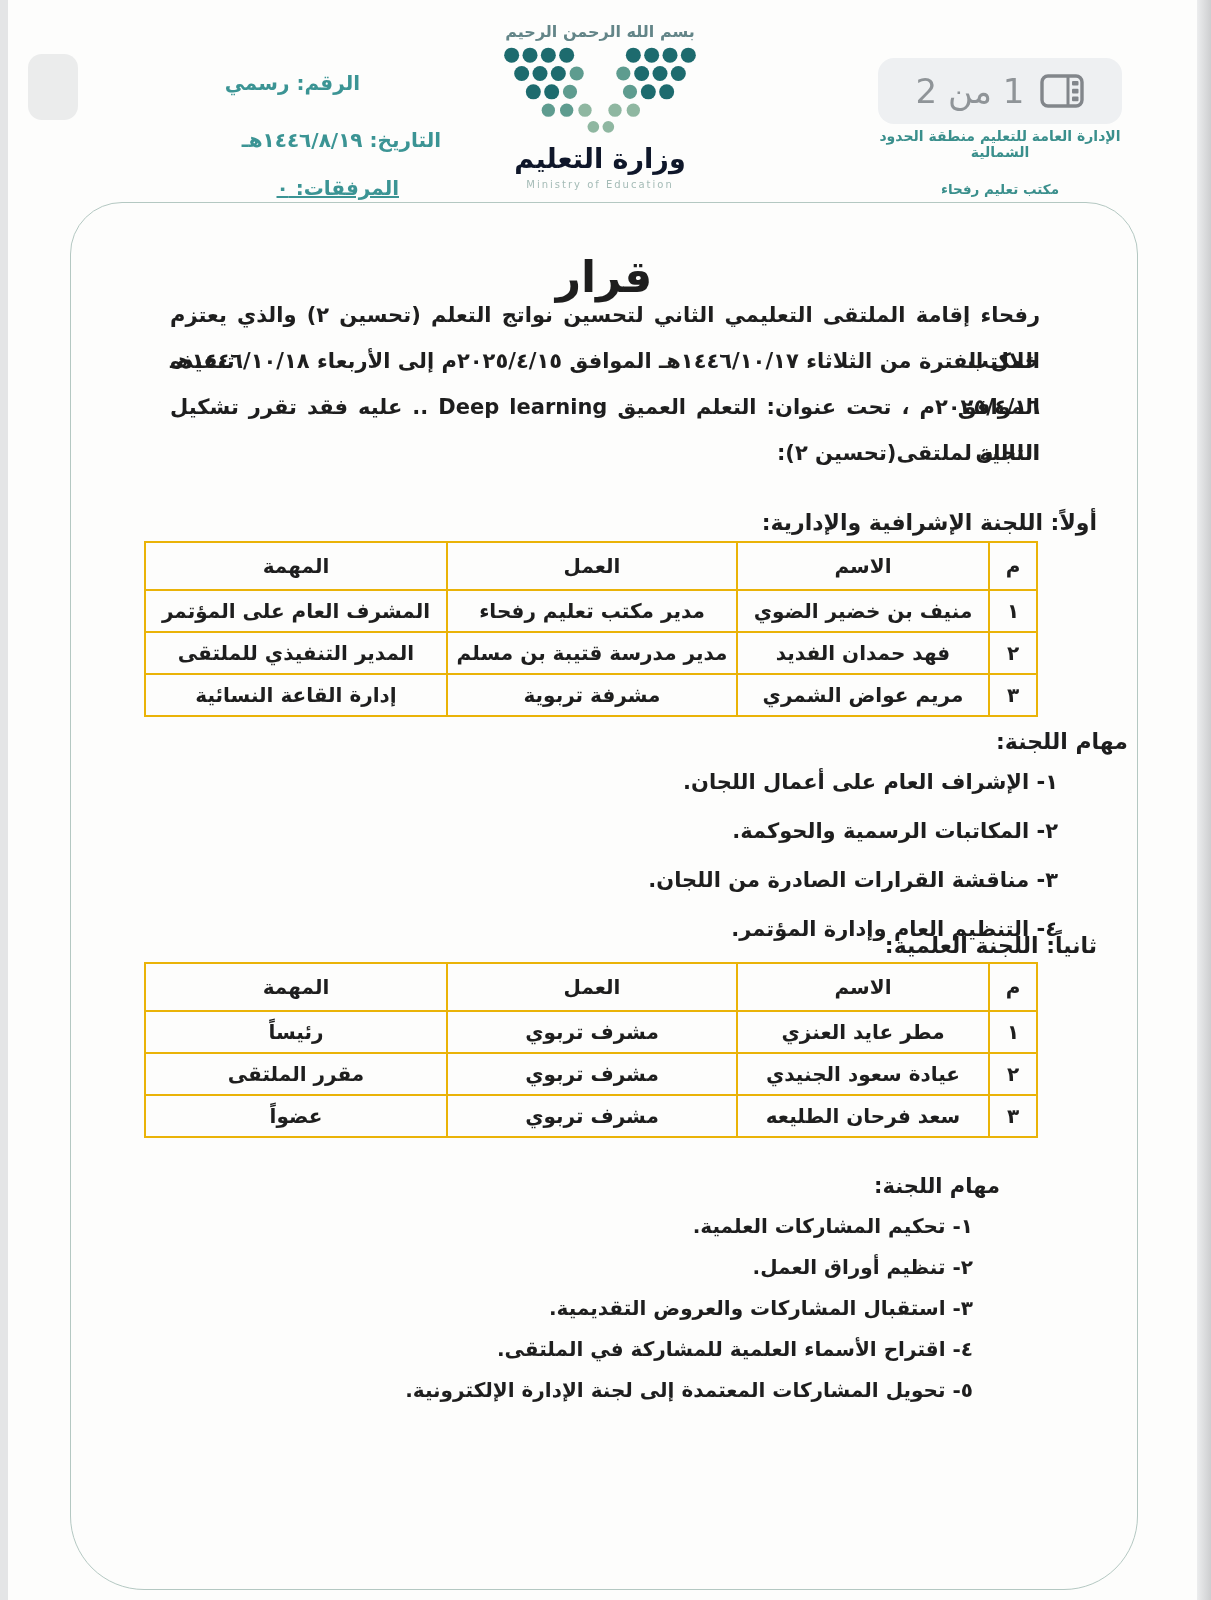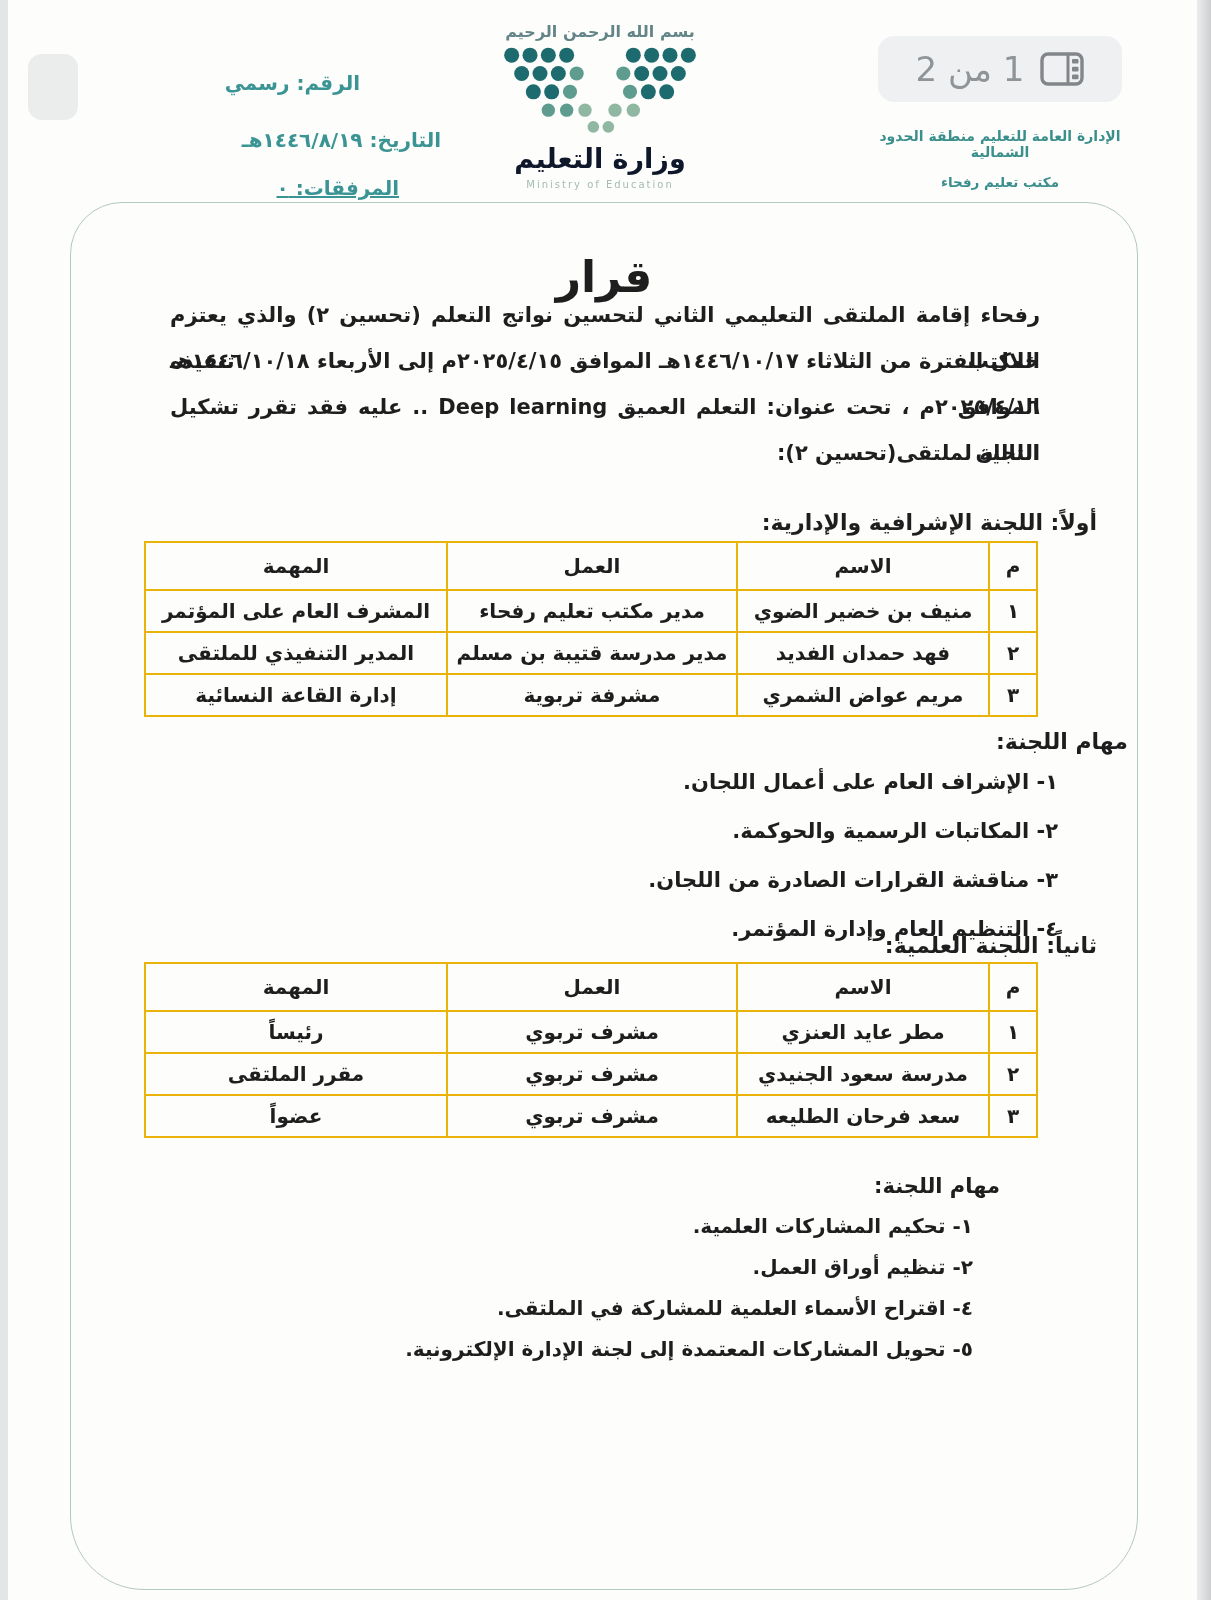--- a/index.html
+++ b/index.html
@@ -10,21 +10,21 @@
     color:#1e1e1e;
   }
   .edge-left  { position:absolute; left:0; top:0; width:8px; height:1600px; background:#e4e5e6; }
   .edge-right { position:absolute; right:0; top:0; width:14px; height:1600px;
                 background:linear-gradient(to right,#ecedee,#cdced0); }
   .artifact-blob { position:absolute; left:28px; top:54px; width:50px; height:66px;
                    background:#ebecec; border-radius:14px; }
 
   
   .pager-badge {
-    position:absolute; left:878px; top:36px; width:244px; height:66px;
+    position:absolute; left:878px; top:58px; width:244px; height:66px;
     background:#eef0f2; border-radius:16px;
     display:flex; align-items:center; justify-content:center; gap:14px; direction:rtl;
   }
   .pager-label { font-size:34px; color:#8f9498; }
 
   
   .meta-line { position:absolute; color:#3b9494; font-size:20px; font-weight:bold; white-space:nowrap;margin-top:21px; }
   .meta-number      { top:50px;  right:851px; }
   .meta-date        { top:107px; right:770px; }
   .meta-attachments { top:155px; right:812px;text-decoration:underline; }
@@ -33,21 +33,21 @@
   .logo-wrap { position:absolute; left:455px; top:22px; width:290px; text-align:center; }
   .bismillah { font-size:16px; font-weight:bold; color:#53797c; opacity:.9; white-space:nowrap; }
   .logo-dots { margin-top:4px; }
   .ministry-ar { font-size:27px; font-weight:bold; color:#0f172a; margin-top:2px; }
   .ministry-en { font-size:10px; color:#a4bbb6; letter-spacing:2px; margin-top:5px; }
 
   
   .admin-wrap { position:absolute; left:866px; top:128px; width:268px; text-align:center;
                 color:#3a8f8c; font-weight:bold; }
   .admin-line1 { font-size:14px; }
-  .admin-line2 { font-size:13.5px; margin-top:14px; }
+  .admin-line2 { font-size:13.5px; margin-top:21px; }
 
   
   .doc-frame { position:absolute; left:70px; top:202px; width:1068px; height:1388px;
                border:1px solid #b4c8c2; border-radius:52px 52px 74px 74px; }
 
   .doc-title { position:absolute; left:70px; top:222px; width:1068px; text-align:center;
                font-size:44px; font-weight:bold; letter-spacing:1px; }
 
   .para { position:absolute; right:171px; top:292px; width:870px;
           font-size:21px; font-weight:bold; }
@@ -224,32 +224,33 @@
     <th>المهمة</th>
   </tr>
   <tr>
     <td>١</td>
     <td>مطر عايد العنزي</td>
     <td>مشرف تربوي</td>
     <td>رئيساً</td>
   </tr>
   <tr>
     <td>٢</td>
-    <td>مدرسة سعود الجنيدي</td>
+    <td>عيادة سعود الجنيدي</td>
     <td>مشرف تربوي</td>
     <td>مقرر الملتقى</td>
   </tr>
   <tr>
     <td>٣</td>
     <td>سعد فرحان الطليعه</td>
     <td>مشرف تربوي</td>
     <td>عضواً</td>
   </tr>
 </tbody>
   </table>
 
 <div class="tasks-heading second">مهام اللجنة:</div>
 <div class="tasks-list second">
   <div class="task-item">١- تحكيم المشاركات العلمية.</div>
   <div class="task-item">٢- تنظيم أوراق العمل.</div>
+  <div class="task-item">٣- استقبال المشاركات والعروض التقديمية.</div>
   <div class="task-item">٤- اقتراح الأسماء العلمية للمشاركة في الملتقى.</div>
   <div class="task-item">٥- تحويل المشاركات المعتمدة إلى لجنة الإدارة الإلكترونية.</div>
 </div>
 
 </body></html>

